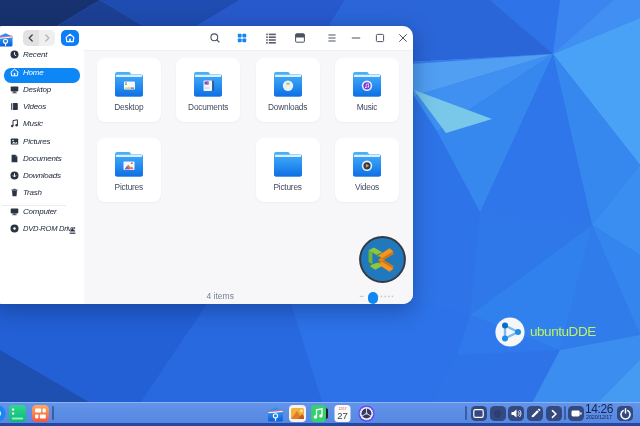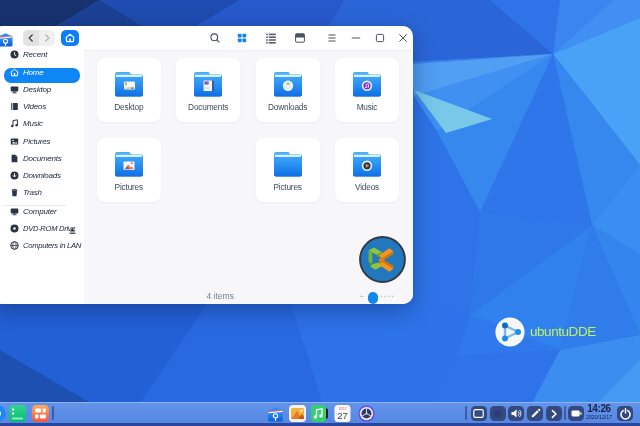--- a/index.html
+++ b/index.html
@@ -42,21 +42,21 @@
 
   
   #dock{position:absolute;left:0;top:402px;width:640px;height:21px;
         background:linear-gradient(#6394ea,#5586e2);
         border-top:1px solid rgba(190,215,255,.55);}
   #below{position:absolute;left:0;top:423px;width:640px;height:3px;background:#27469c;}
   .di{position:absolute;top:2px;width:17px;height:17px;}
   .sep{position:absolute;top:3px;width:2px;height:14px;background:rgba(25,45,95,.5);border-radius:1px;}
   .tray{position:absolute;top:2.5px;width:16px;height:15.5px;border-radius:4.5px;background:#33497f;}
   #clock{position:absolute;left:584px;top:404px;width:30px;text-align:center;color:#16244e;}
-  #clock .t{font-size:10px;font-weight:bold;letter-spacing:-.4px;line-height:10px;}
+  #clock .t{font-size:12px;font-weight:normal;letter-spacing:-.4px;line-height:10px;}
   #clock .d{font-size:5.4px;line-height:6px;letter-spacing:-.1px;}
 
   
   #wm{position:absolute;left:495px;top:317px;}
   #wmtxt{position:absolute;left:530px;top:324px;font-size:13.5px;letter-spacing:-.45px;
          color:#bef264;font-weight:normal;}
 </style>
 </head>
 <body>
 <svg id="wall" viewBox="0 0 640 426" preserveAspectRatio="none">
@@ -269,27 +269,20 @@
     <div class="srow" style="top:174px;font-size:7.6px;letter-spacing:-.3px">
       <svg width="9" height="9" viewBox="0 0 9 9">
           <circle cx="4.5" cy="4.5" r="4" fill="#2b3444"></circle>
           <circle cx="4.5" cy="4.5" r="1.2" fill="#fff"></circle>
         </svg>
       DVD-ROM Drive</div>
     <svg class="abs" style="left:77px;top:178.4px" width="7" height="7" viewBox="0 0 7 7">
         <path d="M3.5 0.6 L6.4 3.6 H0.6 Z" fill="#2b3444"></path>
         <rect x="0.6" y="4.6" width="5.8" height="1.2" fill="#2b3444"></rect>
       </svg>
-    <div class="srow" style="top:191.2px;font-size:7.7px;letter-spacing:-.3px">
-      <svg width="9" height="9" viewBox="0 0 9 9">
-          <circle cx="4.5" cy="4.5" r="3.8" fill="none" stroke="#2b3444" stroke-width="1"></circle>
-          <ellipse cx="4.5" cy="4.5" rx="1.7" ry="3.8" fill="none" stroke="#2b3444" stroke-width="0.8"></ellipse>
-          <path d="M0.8 4.5 H8.2" stroke="#2b3444" stroke-width="0.8"></path>
-        </svg>
-      Computers in LAN</div>
   </div>
   <div id="content">
     <svg width="0" height="0">
         <defs>
       <linearGradient id="fold" x1="0" y1="0" x2="0" y2="1">
         <stop offset="0" stop-color="#41a7f6"></stop>
             <stop offset=".35" stop-color="#2f97f4"></stop>
             <stop offset="1" stop-color="#0e6fe4"></stop>
       </linearGradient>
       <linearGradient id="foldtab" x1="0" y1="0" x2="0" y2="1">

